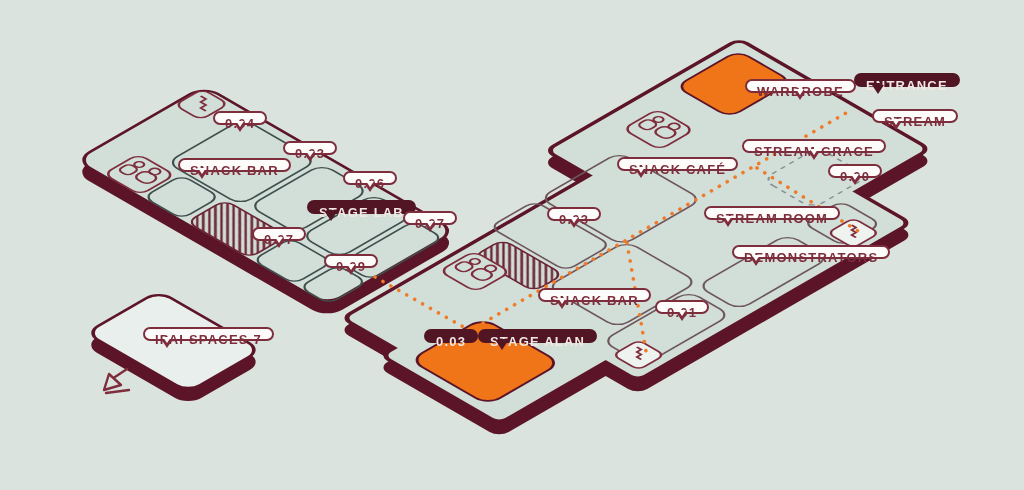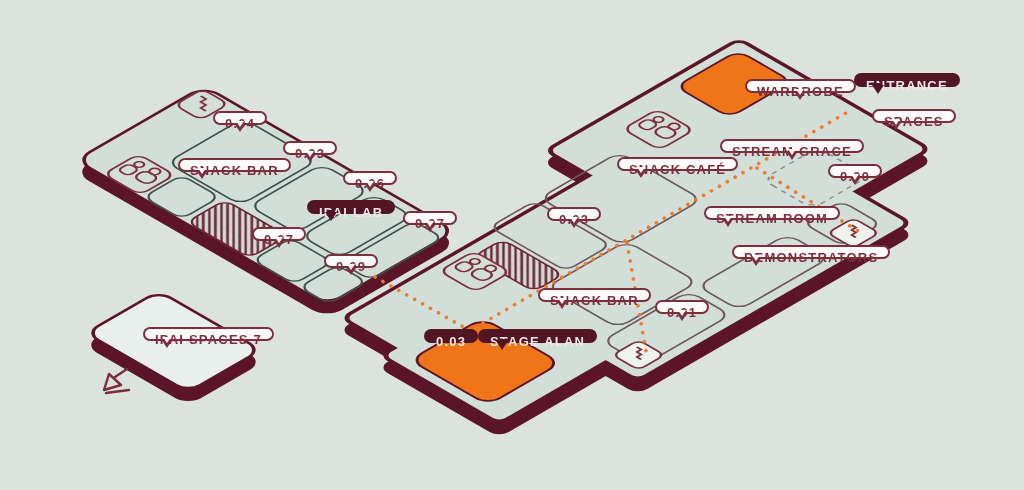--- a/index.html
+++ b/index.html
@@ -129,31 +129,31 @@
     <path d="M127,369 L112,379" fill="none"></path>
     <path d="M104,390 L109,374 L121,385 Z" fill="#dbe3df"></path>
     <path d="M106,393 L129,390" fill="none"></path>
   </g>
 </svg>
 
 <div class="bubble tc" style="left:213px;top:111px">0.04</div>
 <div class="bubble tc" style="left:283px;top:141px">0.03</div>
 <div class="bubble" style="left:178px;top:158px">SNACK BAR</div>
 <div class="bubble tc" style="left:343px;top:171px">0.06</div>
-<div class="bubble dark" style="left:307px;top:200px">IPAI LAB</div>
+<div class="bubble dark" style="left:307px;top:200px">STAGE LAB</div>
 <div class="bubble tc" style="left:403px;top:211px">0.07</div>
 <div class="bubble tc" style="left:252px;top:227px">0.07</div>
 <div class="bubble tc" style="left:324px;top:254px">0.09</div>
 <div class="bubble" style="left:143px;top:327px">IPAI SPACES 7</div>
 
 <div class="bubble dark no-tail" style="left:424px;top:329px">0.03</div>
 <div class="bubble dark" style="left:478px;top:329px">STAGE ALAN</div>
 <div class="bubble" style="left:538px;top:288px">SNACK BAR</div>
 <div class="bubble tc" style="left:655px;top:300px">0.01</div>
 <div class="bubble tc" style="left:547px;top:207px">0.03</div>
 <div class="bubble" style="left:617px;top:157px">SNACK CAFÉ</div>
 <div class="bubble tc" style="left:745px;top:79px">WARDROBE</div>
 <div class="bubble dark" style="left:854px;top:73px">ENTRANCE</div>
-<div class="bubble" style="left:872px;top:109px">SPACES</div>
-<div class="bubble tc" style="left:720px;top:139px">STREAM GRACE</div>
+<div class="bubble" style="left:872px;top:109px">STREAM</div>
+<div class="bubble tc" style="left:742px;top:139px">STREAM GRACE</div>
 <div class="bubble tc" style="left:828px;top:164px">0.00</div>
 <div class="bubble" style="left:704px;top:206px">STREAM ROOM</div>
 <div class="bubble" style="left:732px;top:245px">DEMONSTRATORS</div>
 
 </body></html>

